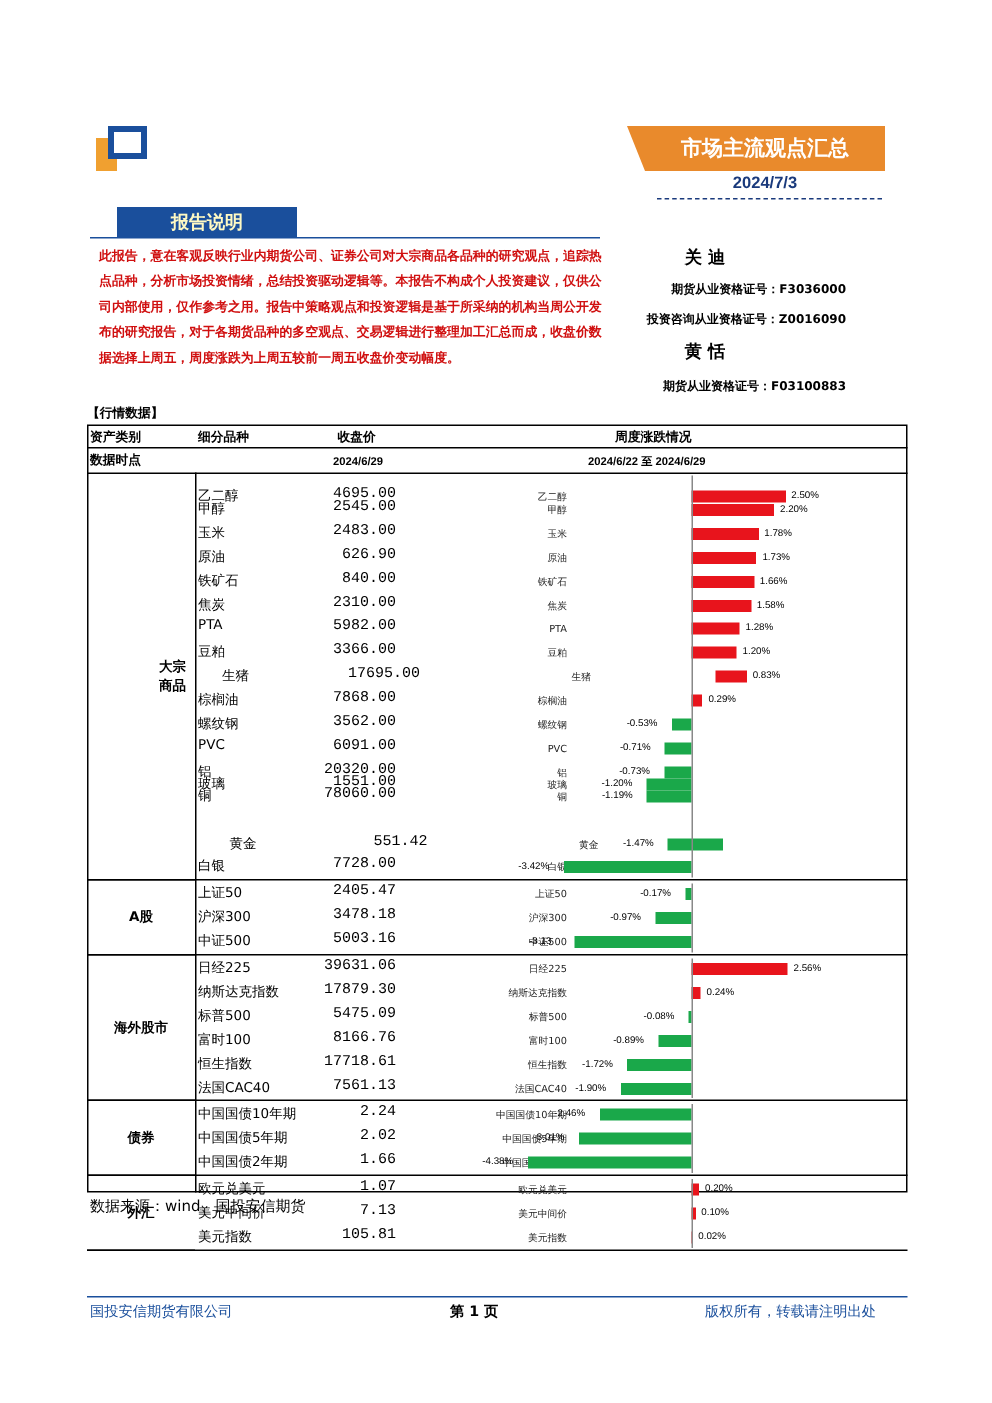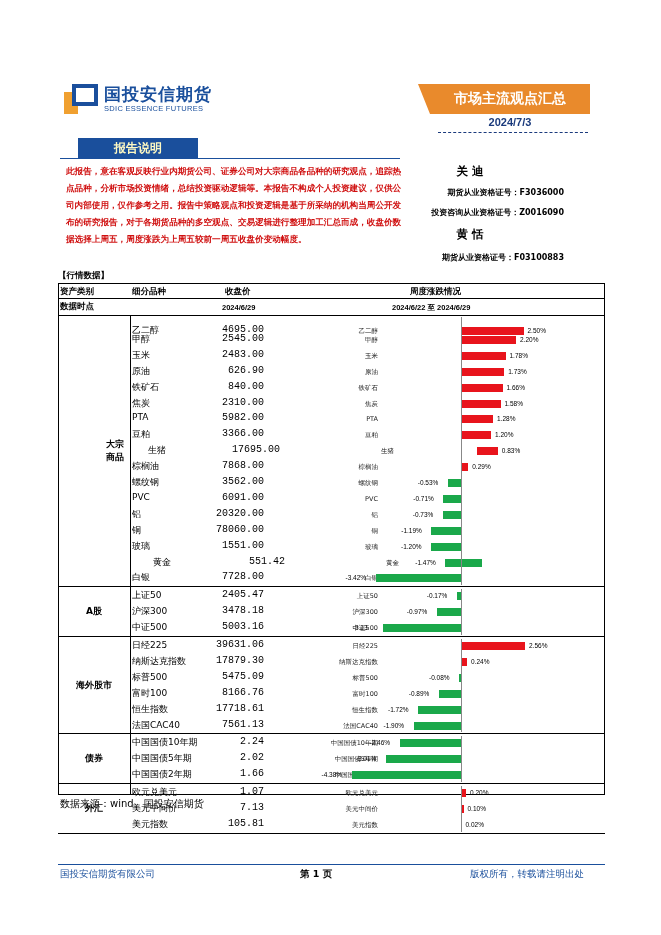--- a/index.html
+++ b/index.html
@@ -42,24 +42,20 @@
 </style>
 </head>
 <body>
 
 <div class="logo">
   <div class="logo-mark">
       <div class="a"></div>
       <div class="b"></div>
       <div class="c"></div>
     </div>
-  <div class="logo-text">
-    <div class="cn">国投安信期货</div>
-    <div class="en">SDIC ESSENCE FUTURES</div>
-  </div>
 </div>
 
 <div class="title-banner">市场主流观点汇总</div>
 <div class="date">2024/7/3</div>
 <div class="date-line"></div>
 
 <div class="report-tag">报告说明</div>
 <div class="report-line"></div>
 <div class="disclaimer">此报告，意在客观反映行业内期货公司、证券公司对大宗商品各品种的研究观点，追踪热点品种，分析市场投资情绪，总结投资驱动逻辑等。本报告不构成个人投资建议，仅供公司内部使用，仅作参考之用。报告中策略观点和投资逻辑是基于所采纳的机构当周公开发布的研究报告，对于各期货品种的多空观点、交易逻辑进行整理加工汇总而成，收盘价数据选择上周五，周度涨跌为上周五较前一周五收盘价变动幅度。</div>
 
@@ -174,21 +170,21 @@
       <div class="bar neg" style="top: 3px; left: 442.75px; width: 18.25px;"></div>
       <div class="val" style="top: 3px; left: 412.75px;">-0.73%</div>
     </div>
     <div class="row" style="left:0;top:523.6999999999997px;width:661px;">
       <div class="name" style="left: 132px;">铜</div>
       <div class="price">78060.00</div>
       <div class="chart-label" style="left: 300px; width: 78px; top: 3px;">铜</div>
       <div class="bar neg" style="top: 3px; left: 431.25px; width: 29.75px;"></div>
       <div class="val" style="top: 3px; left: 401.25px;">-1.19%</div>
     </div>
-    <div class="row" style="left:0;top:540px;width:653px;text-decoration:underline;">
+    <div class="row" style="left:0;top:516px;width:653px;text-decoration:underline;">
       <div class="name" style="left: 132px;">玻璃</div>
       <div class="price">1551.00</div>
       <div class="chart-label" style="left: 300px; width: 78px; top: 3px;">玻璃</div>
       <div class="bar neg" style="top: 3px; left: 431px; width: 30px;"></div>
       <div class="val" style="top: 3px; left: 401px;">-1.20%</div>
     </div>
     <div class="row" style="left:0;top:555.4999999999997px;width:661px;margin-left:21px;">
       <div class="name" style="left: 132px;">黄金</div>
       <div class="price">551.42</div>
       <div class="chart-label" style="left: 300px; width: 78px; top: 3px;">黄金</div>

